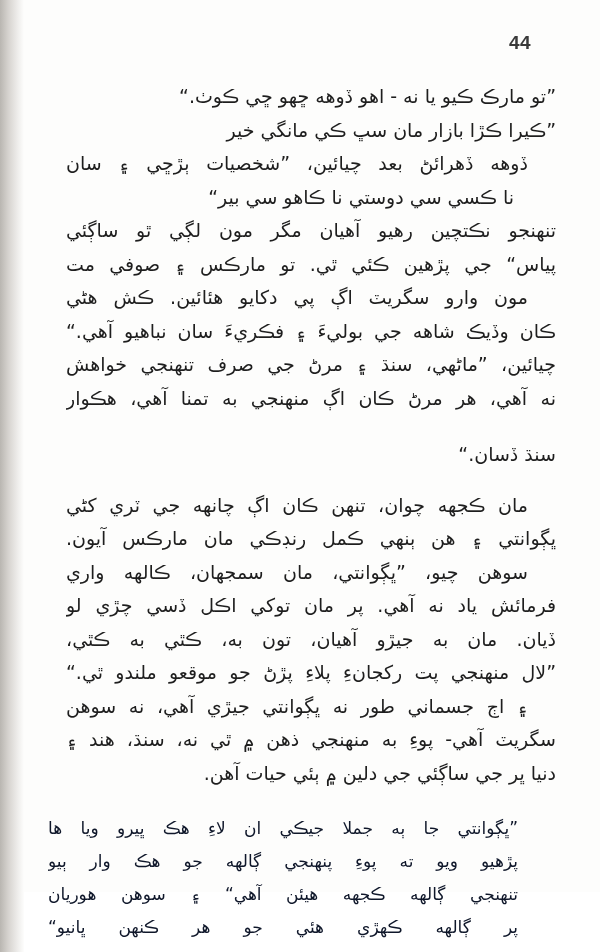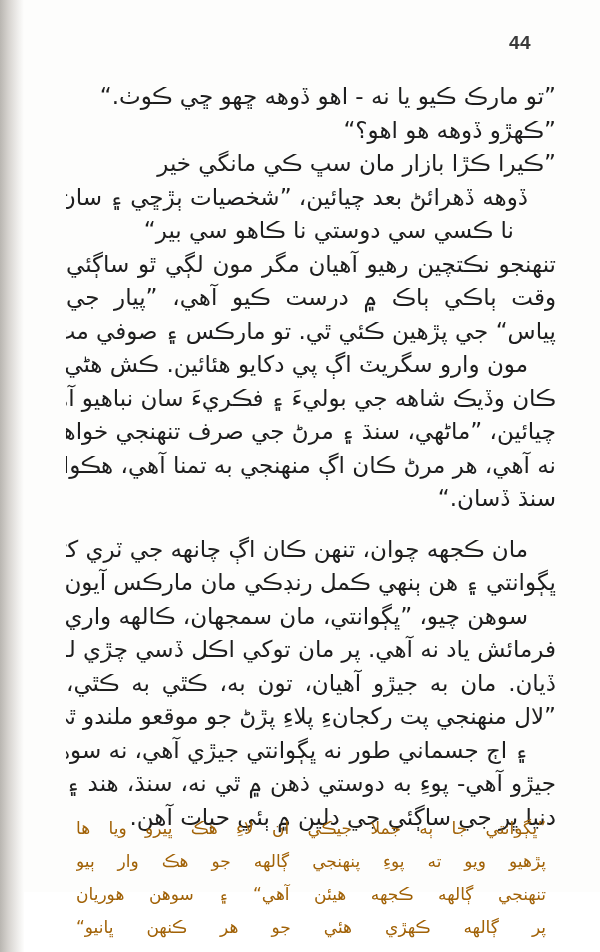--- a/index.html
+++ b/index.html
@@ -41,37 +41,37 @@
       position: absolute;
       top: 80px;
       left: 66px;
       width: 490px;
       direction: rtl;
     }
     .line {
       display: block;
       height: 33.5px;
       line-height: 33.5px;
-      font-size: 23px;
+      font-size: 19px;
       white-space: nowrap;
       text-align: justify;
       text-align-last: justify;
       overflow: hidden;
     }
     .line.short { text-align-last: right; }
     .line.indent { padding-right: 28px; }
     .line.centered-indent { padding-right: 42px; }
-    .line.gap-after { margin-bottom: 17px; }
+    .line.gap-after { margin-bottom: 17px; margin-top: 23px; }
     .show-through {
       position: absolute;
-      left: 76px;
+      left: 48px;
       top: 812px;
       width: 470px;
       direction: rtl;
-      color: #a16207;
+      color: #0f172a;
       font-size: 17px;
       line-height: 33px;
       filter: blur(0.6px);
     }
     .show-through .ghost-line {
       display: block;
       white-space: nowrap;
       overflow: hidden;
       text-align: justify;
       text-align-last: justify;
@@ -80,40 +80,38 @@
 </head>
 <body>
 
 <div class="page">
   <div class="gutter-shadow"></div>
 
   <div class="page-number">44</div>
 
   <div class="text-block" id="text-block">
       <span class="line short">”تو مارڪ ڪيو يا نه - اهو ڏوهه ڇهو ڇي ڪوٺ.“</span>
-      <span class="line short">”ڪهڙو ڏوهه هو اهو؟“</span>
       <span class="line short">”ڪيرا ڪڙا بازار مان سڀ ڪي مانگي خير</span>
       <span class="line indent">ڏوهه ڏهرائڻ بعد چيائين، ”شخصيات ٻڙڇي ۽ سان</span>
       <span class="line centered-indent short">نا ڪسي سي دوستي نا ڪاهو سي بير“</span>
       <span class="line ">تنهنجو نڪتچين رهيو آهيان مگر مون لڳي ٿو ساڳئي</span>
-      <span class="line ">وقت ٻاڪي ٻاڪ ۾ درست ڪيو آهي، ”پيار جي</span>
       <span class="line ">پياس“ جي پڙهين ڪئي ٿي. تو مارڪس ۽ صوفي مت</span>
       <span class="line indent">مون وارو سگريٽ اڳ پي دکايو هئائين. ڪش هڻي</span>
       <span class="line ">ڪان وڏيڪ شاهه جي بوليءَ ۽ فڪريءَ سان نباهيو آهي.“</span>
       <span class="line ">چيائين، ”ماڻهي، سنڌ ۽ مرڻ جي صرف تنهنجي خواهش</span>
       <span class="line ">نه آهي، هر مرڻ ڪان اڳ منهنجي به تمنا آهي، هڪوار</span>
       <span class="line short gap-after">سنڌ ڏسان.“</span>
       <span class="line indent">مان ڪجهه چوان، تنهن ڪان اڳ چانهه جي ٽري کڻي</span>
       <span class="line ">ڀڳوانتي ۽ هن ٻنهي ڪمل رنڊڪي مان مارڪس آيون.</span>
       <span class="line indent">سوهن چيو، ”ڀڳوانتي، مان سمجهان، ڪالهه واري</span>
       <span class="line ">فرمائش ياد نه آهي. پر مان توکي اڪل ڏسي چڙي لو</span>
       <span class="line ">ڏيان. مان به جيڙو آهيان، تون به، ڪٿي به ڪٿي،</span>
       <span class="line ">”لال منهنجي پت رکجانءِ پلاءِ پڙڻ جو موقعو ملندو ٿي.“</span>
       <span class="line indent">۽ اڄ جسماني طور نه ڀڳوانتي جيڙي آهي، نه سوهن</span>
-      <span class="line ">جيڙو آهي- پوءِ به دوستي ذهن ۾ ٿي نه، سنڌ، هند ۽</span>
+      <span class="line ">سگريٽ آهي- پوءِ به منهنجي ذهن ۾ ٿي نه، سنڌ، هند ۽</span>
       <span class="line short">دنيا ڀر جي ساڳئي جي دلين ۾ ٻئي حيات آهن.</span>
     </div>
 
   <div class="show-through" id="show-through">
       <span class="ghost-line">”ڀڳوانتي جا ٻه جملا جيڪي ان لاءِ هڪ ڀيرو ويا ها</span>
       <span class="ghost-line">پڙهيو ويو ته پوءِ پنهنجي ڳالهه جو هڪ وار ٻيو</span>
       <span class="ghost-line">تنهنجي ڳالهه ڪجهه هيئن آهي“ ۽ سوهن هوريان</span>
       <span class="ghost-line">پر ڳالهه ڪهڙي هئي جو هر ڪنهن ڀانيو“</span>
     </div>
 </div>

